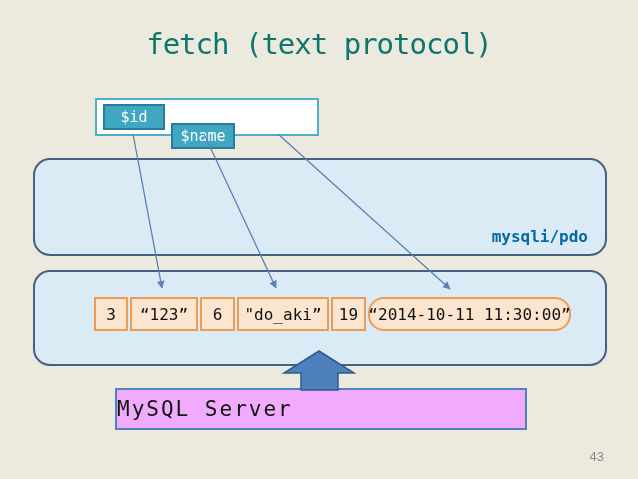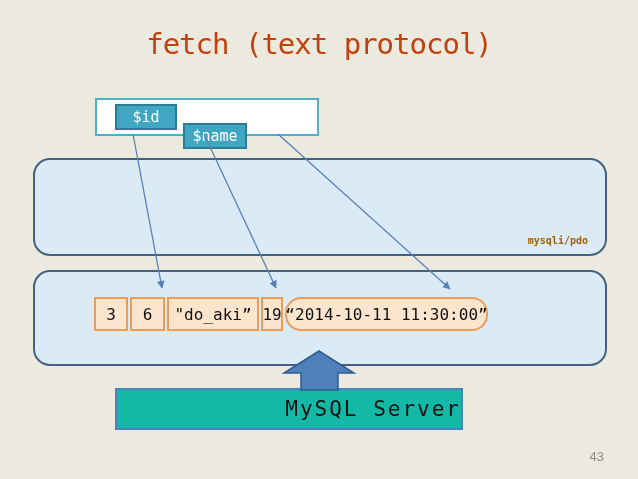--- a/index.html
+++ b/index.html
@@ -6,29 +6,29 @@
   html,body { width:638px; height:479px; }
   body { font-family:"DejaVu Sans Mono", monospace; }
 
   .slide {
     position:relative; width:638px; height:479px;
     background:#ECE9DE; overflow:hidden;
   }
 
   .title {
     position:absolute; top:27px; left:0; width:100%;
-    text-align:center; font-size:29px; color:#c2410c;
+    text-align:center; font-size:29px; color:#0f766e;
     letter-spacing:-1px;
   }
 
   
   .var-group {
     position:absolute; left:95px; top:98px; width:224px; height:38px;
     background:#ffffff; border:2px solid #4FAECB;
-    display:flex; align-items:center; padding-left:18px; gap:6px;
+    display:flex; align-items:center; padding-left:6px; gap:6px;
     z-index:4;
   }
   .var-box {
     height:26px; background:#40A7C3; border:2px solid #2B7D97;
     color:#ffffff; font-size:15px;
     display:flex; align-items:center; justify-content:center;
   }
   .var-box.v0 { width:62px; }
   .var-box.v1 { width:64px;margin-top:37px; }
   .var-box.v2 { width:64px; }
@@ -36,58 +36,58 @@
   
   .layer {
     position:absolute; left:33px; width:574px;
     background:#DAEBF5; border:2px solid #44617F; border-radius:17px;
     z-index:1;
   }
   .layer-mysqli { top:158px; height:98px; }
   .layer-mysqlnd { top:270px; height:96px; }
   .layer-label {
     position:absolute; right:17px; bottom:8px;
-    font-weight:bold; font-size:10px; color:#a16207;
+    font-weight:bold; font-size:16px; color:#0369a1;
   }
   .layer-mysqlnd .layer-label { bottom:6px; }
 
   
   .row {
     position:absolute; left:59px; top:25px;
     display:flex; gap:2px;
   }
   .cell {
     height:34px; background:#FCE5CF; border:2px solid #EC9C55;
     display:flex; align-items:center; justify-content:center;
     font-size:16px; color:#111111; white-space:nowrap;
   }
   .cell.c0 { width:34px; }
   .cell.c1 { width:68px; }
   .cell.c2 { width:35px; }
   .cell.c3 { width:92px; }
-  .cell.c4 { width:22px; }
+  .cell.c4 { width:35px; }
   .cell.c5 { width:203px;border-radius:16px; }
 
   
   .connectors {
     position:absolute; left:0; top:0; width:638px; height:479px;
     z-index:5; pointer-events:none;
   }
 
   
   .big-arrow {
     position:absolute; left:280px; top:348px; width:80px; height:44px;
     z-index:3; pointer-events:none;
   }
 
   
   .server-box {
-    position:absolute; left:115px; top:388px; width:348px; height:42px;
-    background:#14b8a6; border:2px solid #4F81BD;
-    display:flex; align-items:center; justify-content:flex-end;
+    position:absolute; left:115px; top:388px; width:412px; height:42px;
+    background:#f0abfc; border:2px solid #4F81BD;
+    display:flex; align-items:center; justify-content:flex-start;
     font-size:21px; color:#141414; letter-spacing:2px;
     z-index:2;
   }
 
   .page-number {
     position:absolute; right:34px; bottom:15px;
     font-size:13px; color:#8F8E85;
     font-family:"Liberation Sans", sans-serif;
   }
 </style>
@@ -114,20 +114,21 @@
     <line x1="278" y1="134" x2="450" y2="289" stroke="#5B80B6" stroke-width="1.3" marker-end="url(#ah)"></line>
   </svg>
 
   <div class="layer layer-mysqli">
     <div class="layer-label">mysqli/pdo</div>
   </div>
 
   <div class="layer layer-mysqlnd">
     <div class="row">
       <div class="cell c0">3</div>
+      <div class="cell c1">“123”</div>
       <div class="cell c2">6</div>
       <div class="cell c3">"do_aki”</div>
       <div class="cell c4">19</div>
       <div class="cell c5">“2014-10-11 11:30:00”</div>
     </div>
   </div>
 
   <svg class="big-arrow" viewBox="0 0 80 44" xmlns="http://www.w3.org/2000/svg">
     <polygon points="39,3 4,25 21,25 21,42 58,42 58,25 74,25" fill="#4E80BC" stroke="#2F5B8D" stroke-width="1.5"></polygon>
   </svg>

